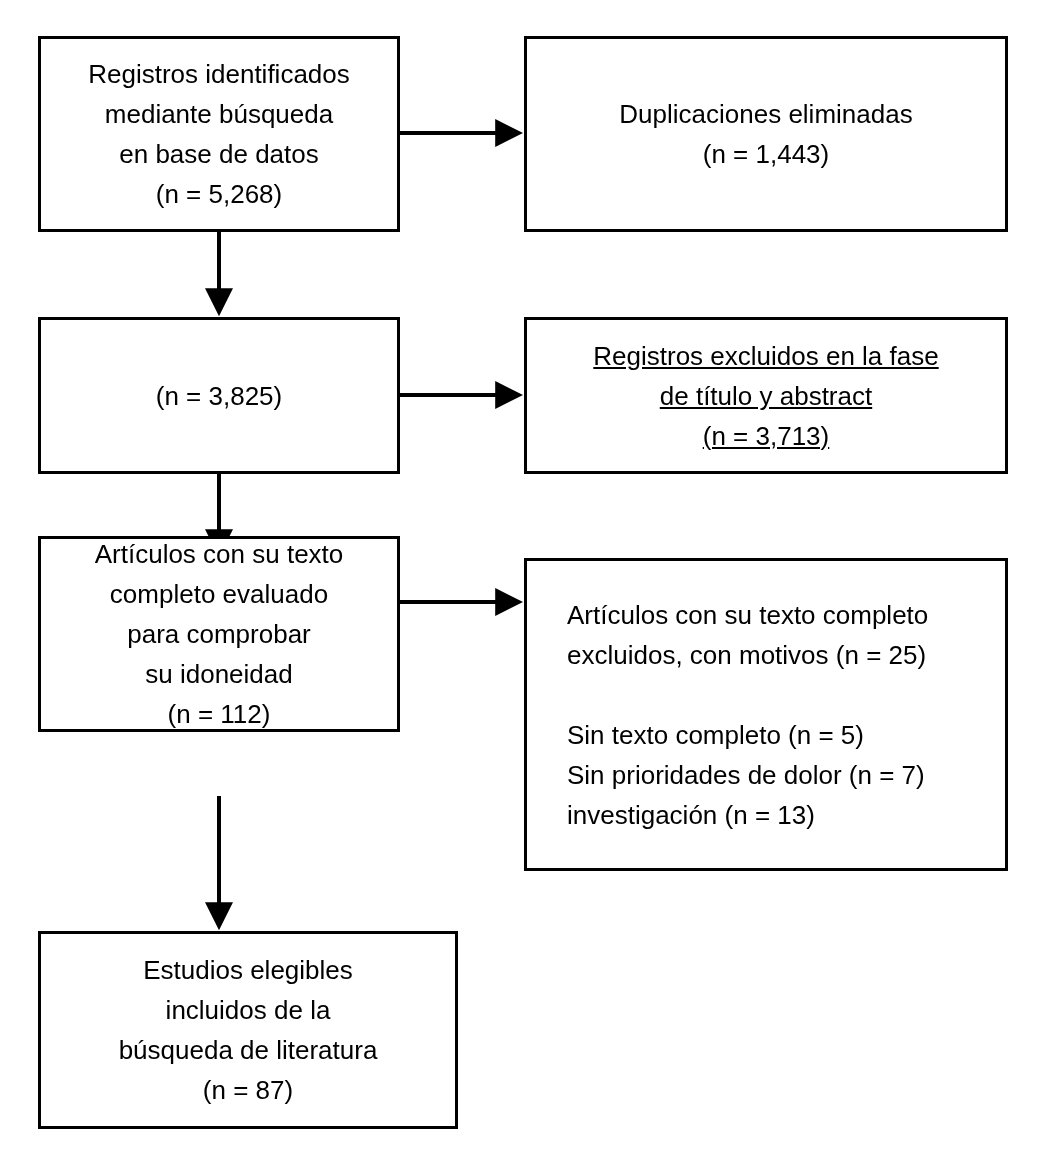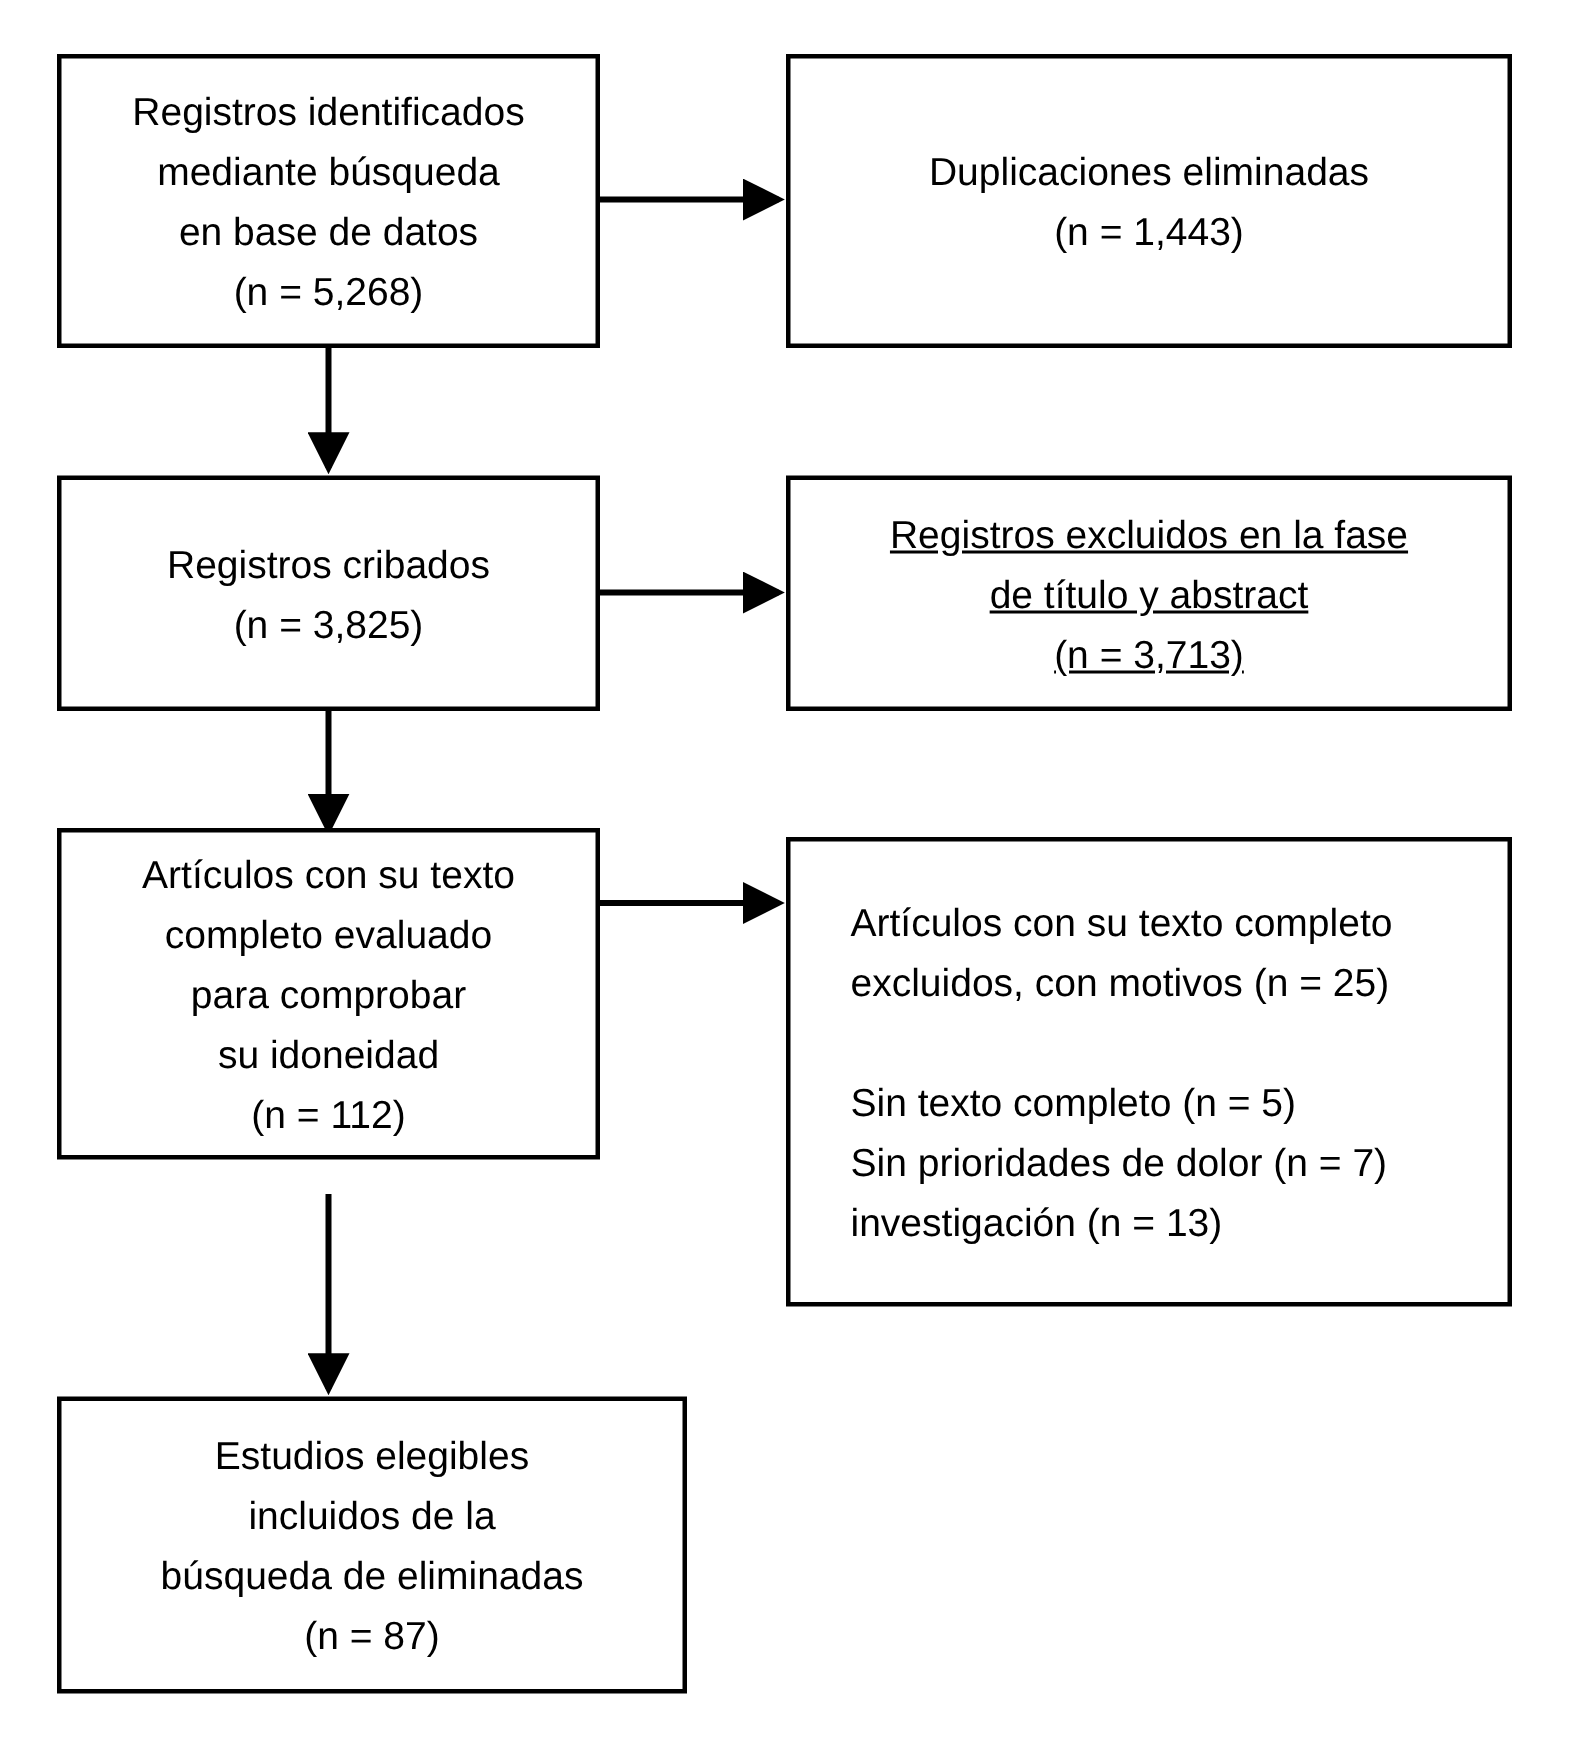--- a/index.html
+++ b/index.html
@@ -35,21 +35,21 @@
   .flow-box.left-align {
     align-items: flex-start;
     text-align: left;
     padding-left: 40px;
     padding-right: 6px;
   }
   #box-identified        { left: 38px;  top: 36px;  width: 362px; height: 196px; }
   #box-duplicates        { left: 524px; top: 36px;  width: 484px; height: 196px; }
   #box-screened          { left: 38px;  top: 317px; width: 362px; height: 157px; }
   #box-excluded-ta       { left: 524px; top: 317px; width: 484px; height: 157px; text-decoration: underline; }
-  #box-fulltext          { left: 38px;  top: 552px; width: 362px; height: 221px; }
+  #box-fulltext          { left: 38px;  top: 536px; width: 362px; height: 196px; }
   #box-fulltext-excluded { left: 524px; top: 558px; width: 484px; height: 313px; }
   #box-included          { left: 38px;  top: 931px; width: 420px; height: 198px; }
   .arrow-layer {
     position: absolute;
     left: 0; top: 0;
     width: 1064px;
     height: 1158px;
     pointer-events: none;
   }
 </style>
@@ -78,21 +78,20 @@
     <div class="line">en base de datos</div>
     <div class="line">(n = 5,268)</div>
   </div>
 
   <div id="box-duplicates" class="flow-box">
     <div class="line">Duplicaciones eliminadas</div>
     <div class="line">(n = 1,443)</div>
   </div>
 
   <div id="box-screened" class="flow-box">
-    <div class="line">Registros cribados</div>
     <div class="line">(n = 3,825)</div>
   </div>
 
   <div id="box-excluded-ta" class="flow-box">
     <div class="line">Registros excluidos en la fase</div>
     <div class="line">de título y abstract</div>
     <div class="line">(n = 3,713)</div>
   </div>
 
   <div id="box-fulltext" class="flow-box">
@@ -108,17 +107,17 @@
     <div class="line">excluidos, con motivos (n = 25)</div>
     <div class="line"></div>
     <div class="line">Sin texto completo (n = 5)</div>
     <div class="line">Sin prioridades de dolor (n = 7)</div>
     <div class="line">investigación (n = 13)</div>
   </div>
 
   <div id="box-included" class="flow-box">
     <div class="line">Estudios elegibles</div>
     <div class="line">incluidos de la</div>
-    <div class="line">búsqueda de eliminadas</div>
+    <div class="line">búsqueda de literatura</div>
     <div class="line">(n = 87)</div>
   </div>
 
 </div>
 
 </body></html>

